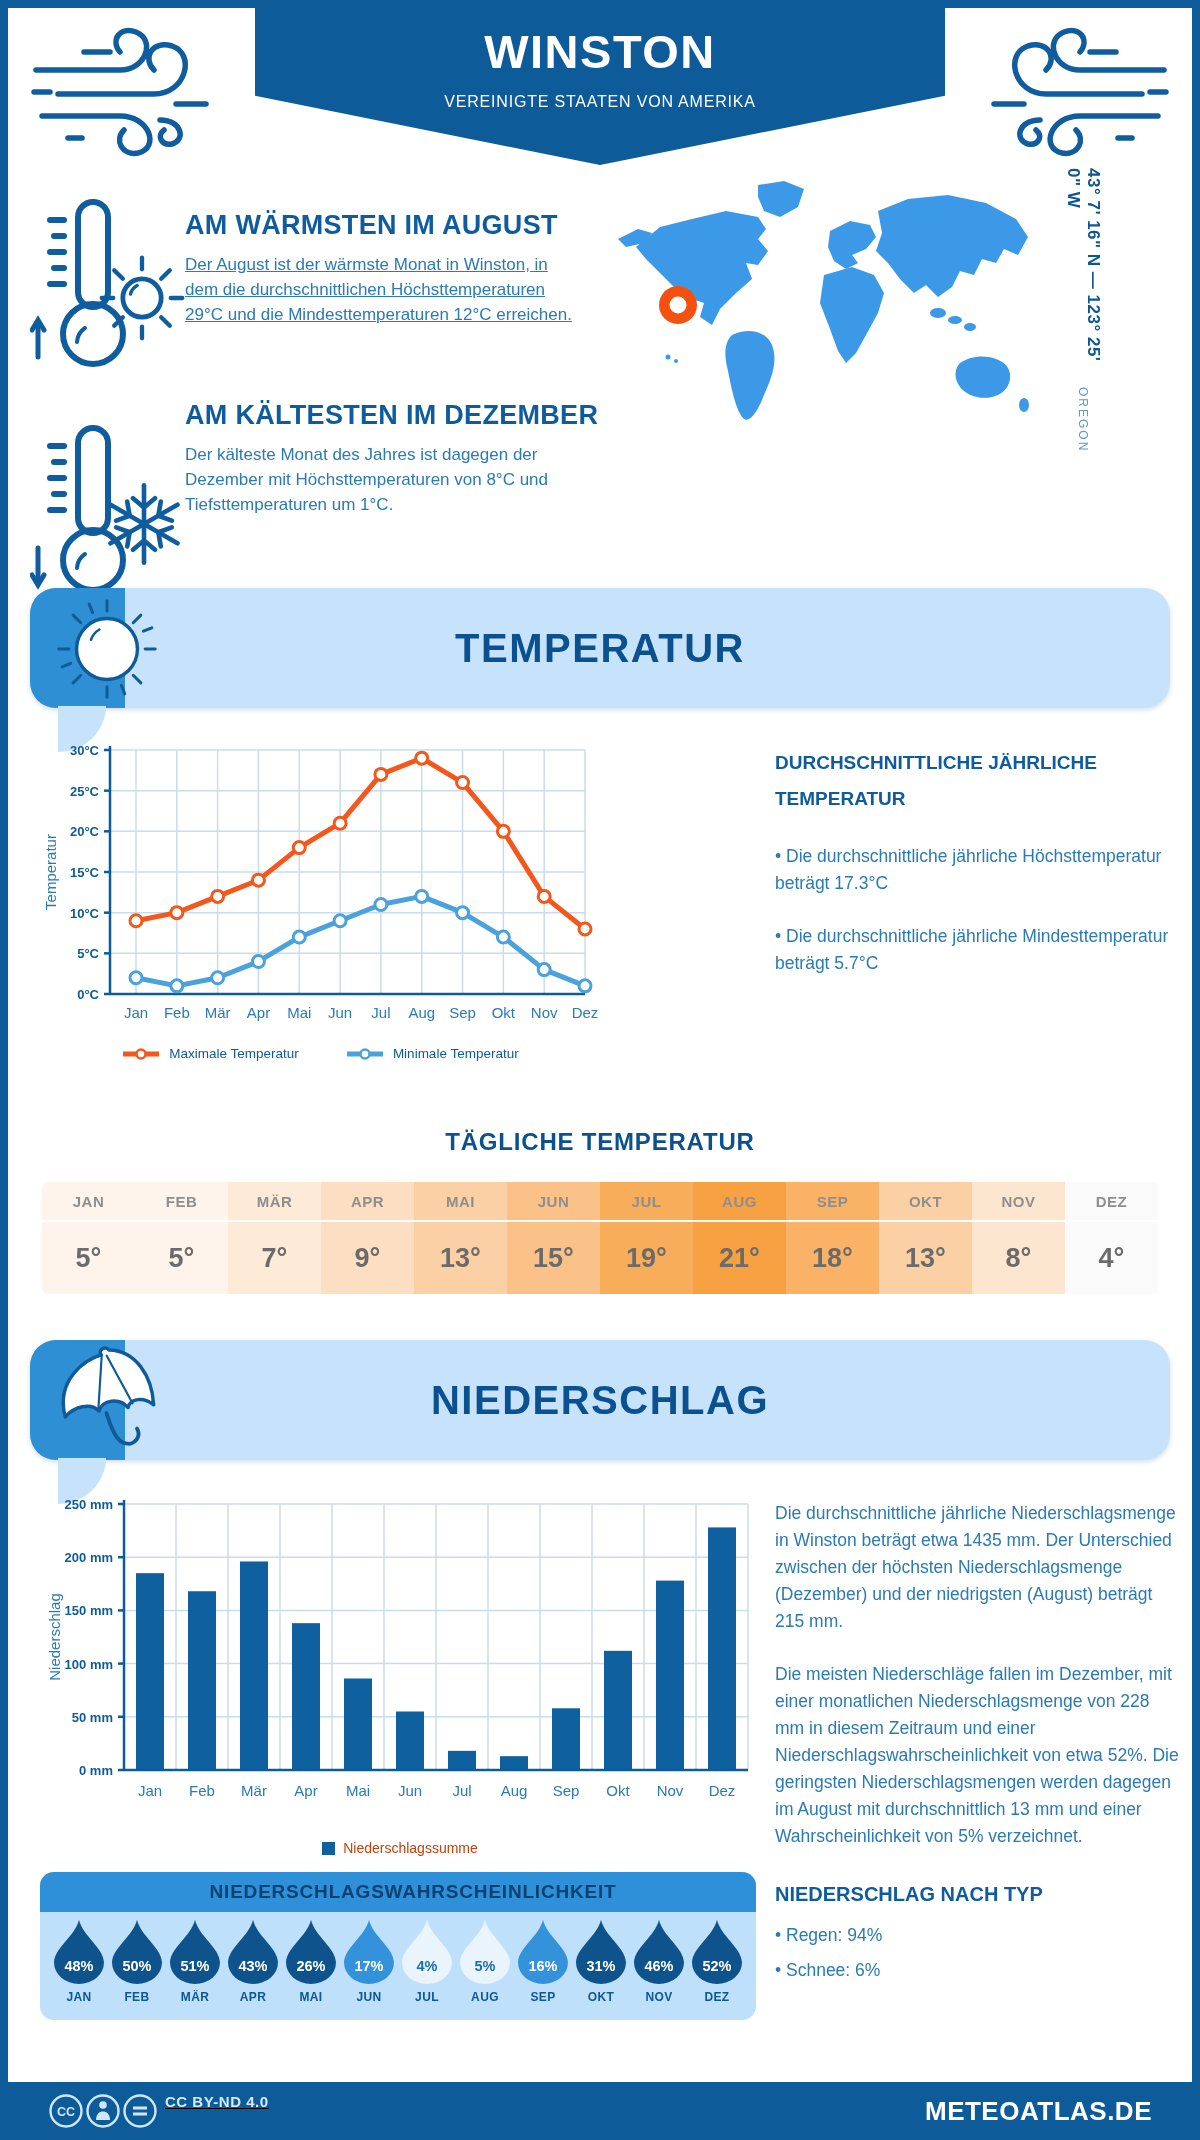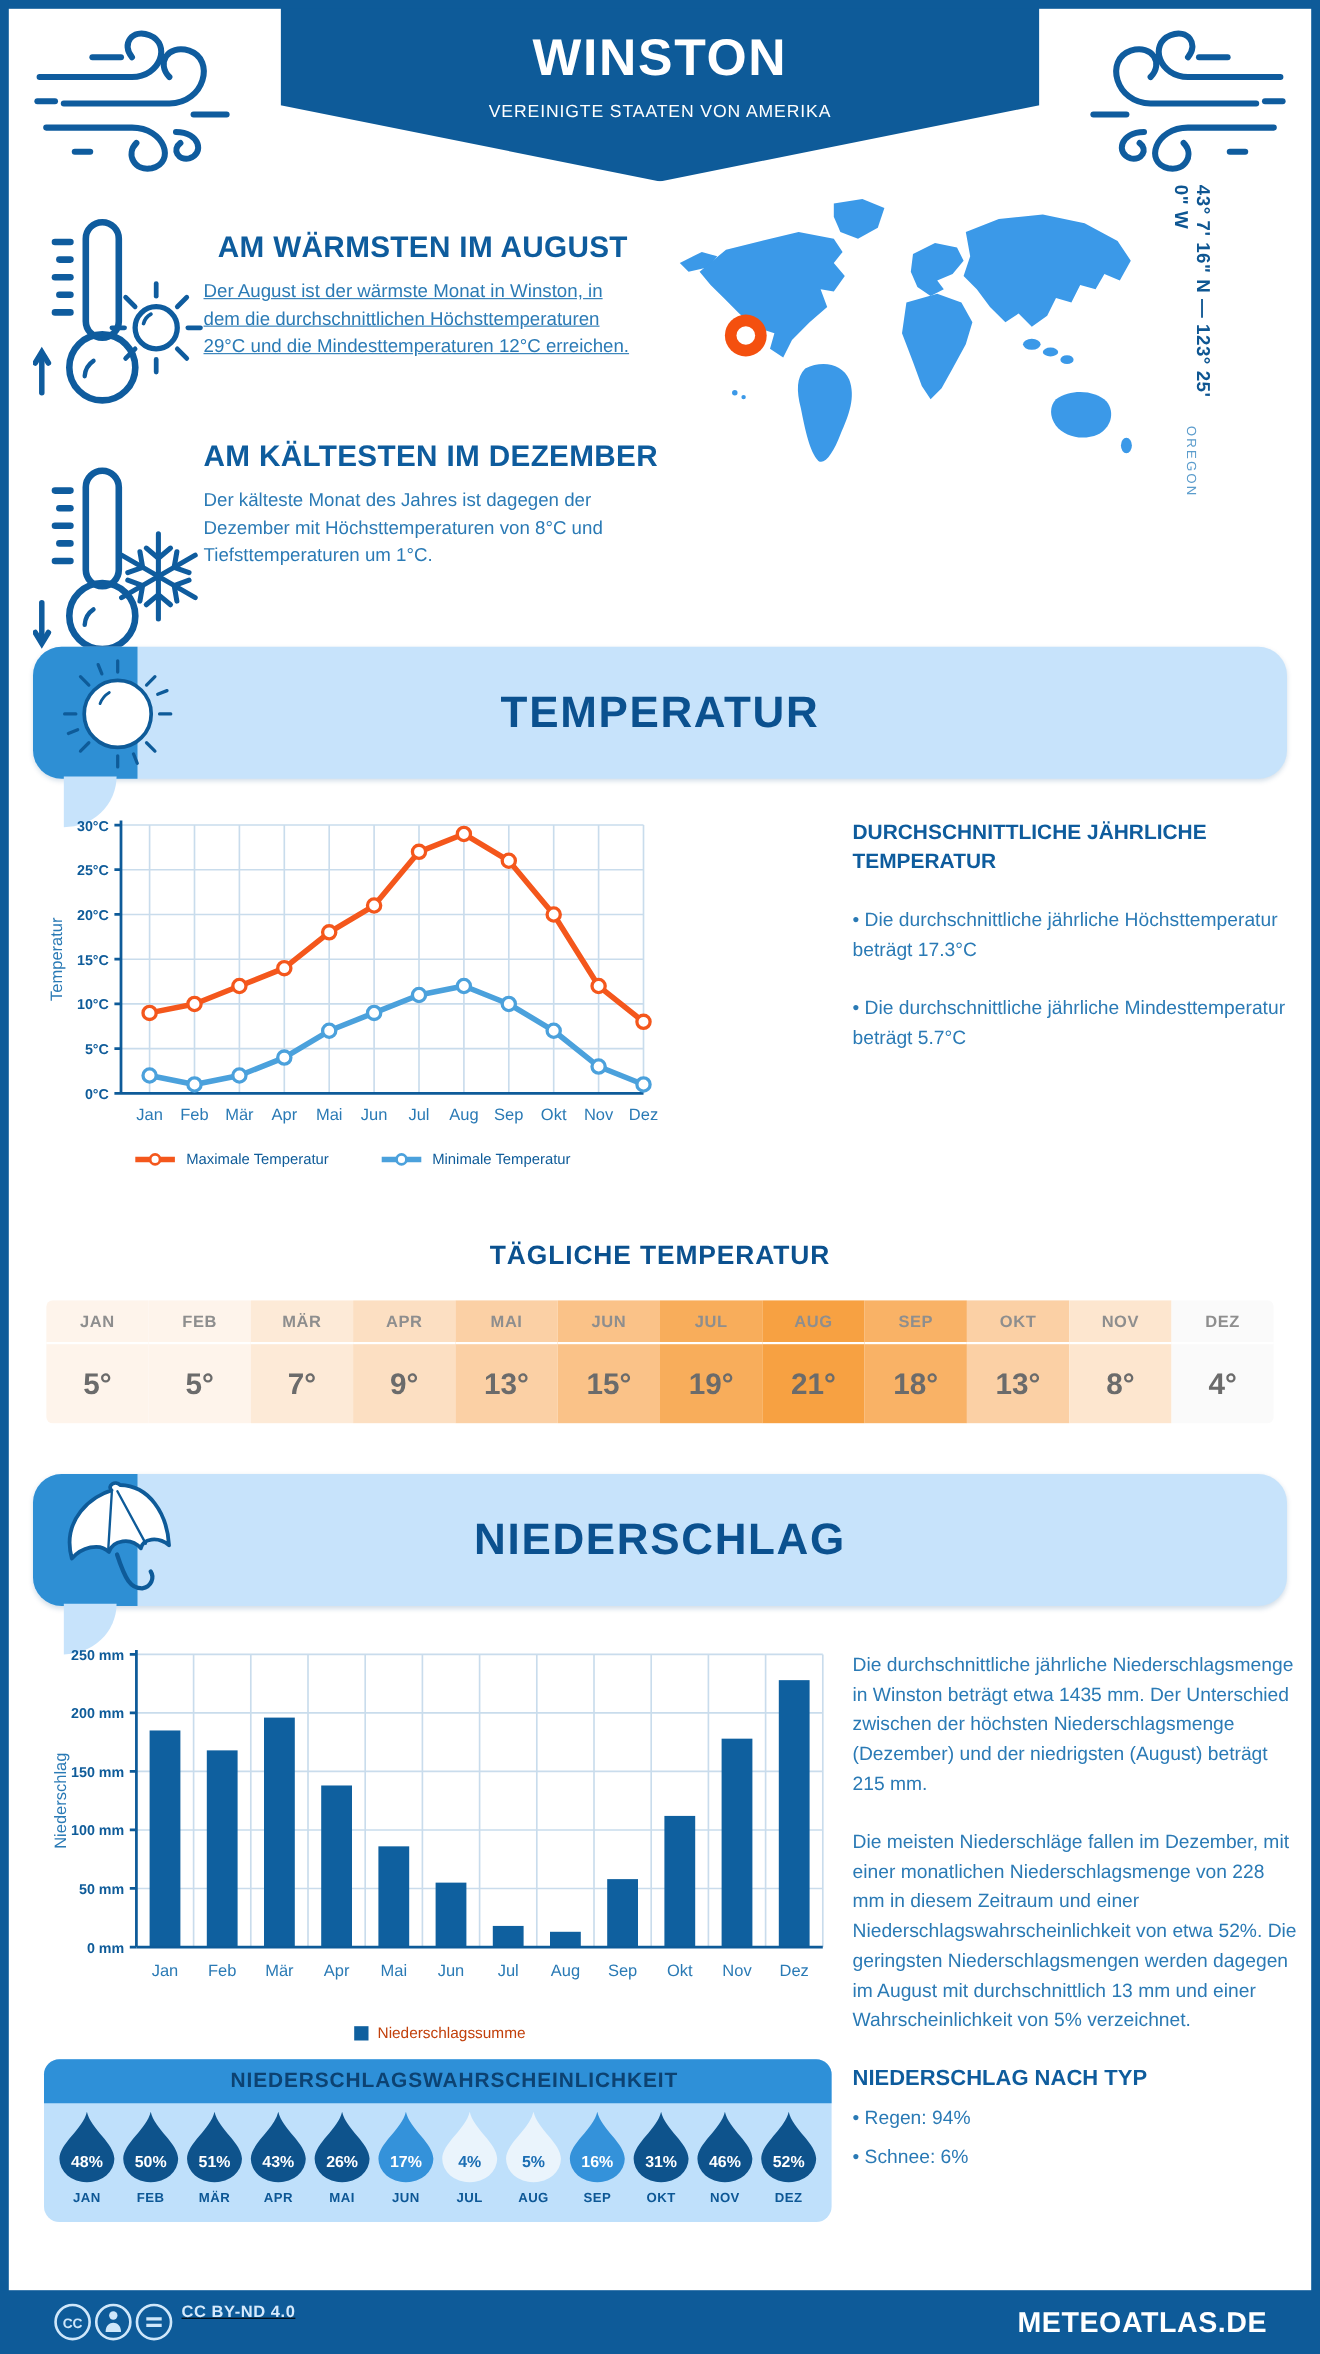--- a/index.html
+++ b/index.html
@@ -32,21 +32,21 @@
     box-shadow:0 2px 5px rgba(10,70,130,.18);}
   .sec-accent{position:absolute;left:0;top:0;width:95px;height:120px;background:#2e8fd4;
     border-radius:26px 0 0 26px;}
   .sec-tail{position:absolute;left:28px;top:118px;width:48px;height:46px;background:#c7e3fb;
     border-radius:0 0 100% 0;}
   .sec-title{position:absolute;left:0;top:0;width:100%;height:120px;display:flex;align-items:center;
     justify-content:center;font-size:40px;font-weight:bold;color:#0b518f;letter-spacing:1.5px;}
   .sec-icon{position:absolute;z-index:3;}
 
   
-  .col-head{font-size:19px;font-weight:bold;color:#0e5c9d;line-height:26px;margin:0 0 26px 0;}
+  .col-head{font-size:19px;font-weight:bold;color:#0e5c9d;line-height:36px;margin:0 0 26px 0;}
   .col-p{font-size:17.5px;line-height:27px;color:#2a7ab5;margin:0 0 26px 0;}
   .col-p.tight{margin:0 0 8px 0;}
 
   
   .daily-title{left:0;top:1128px;width:100%;text-align:center;font-size:24px;font-weight:bold;
     color:#0b518f;letter-spacing:.8px;}
   .daily-table{left:42px;top:1182px;width:1116px;height:112px;display:flex;border-radius:6px;overflow:hidden;}
   .temp-cell{flex:1;display:flex;flex-direction:column;}
   .temp-cell .tm{height:40px;display:flex;align-items:center;justify-content:center;
     font-size:15px;font-weight:bold;color:#8e8e8e;letter-spacing:.5px;border-bottom:2px solid #fff;}
@@ -133,21 +133,21 @@
       <line x1="48" y1="6" x2="48" y2="18"></line>
         <line x1="48" y1="78" x2="48" y2="90"></line>
       <line x1="6" y1="48" x2="18" y2="48"></line>
         <line x1="78" y1="48" x2="90" y2="48"></line>
       <line x1="19" y1="19" x2="28" y2="28"></line>
         <line x1="68" y1="68" x2="77" y2="77"></line>
       <line x1="19" y1="77" x2="28" y2="68"></line>
         <line x1="68" y1="28" x2="77" y2="19"></line>
     </g>
   </svg>
-  <div class="abs hl-title" style="left:198px;top:210px;">AM WÄRMSTEN IM AUGUST</div>
+  <div class="abs hl-title" style="left:185px;top:210px;">AM WÄRMSTEN IM AUGUST</div>
   <div class="abs hl-text" style="left:185px;top:252px;width:392px;text-decoration:underline;">Der August ist der wärmste Monat in Winston, in dem die durchschnittlichen Höchsttemperaturen 29°C und die Mindesttemperaturen 12°C erreichen.</div>
 
   <svg class="abs" style="left:30px;top:418px;width:110px;height:180px;" viewBox="0 0 110 180" fill="none" stroke="#0f5c9e" stroke-linecap="round">
     <g stroke-width="6">
       <line x1="20" y1="28" x2="34" y2="28"></line>
         <line x1="24" y1="44" x2="34" y2="44"></line>
       <line x1="20" y1="60" x2="34" y2="60"></line>
         <line x1="24" y1="76" x2="34" y2="76"></line>
       <line x1="20" y1="92" x2="34" y2="92"></line>
       <rect x="48" y="10" width="30" height="105" rx="15"></rect>

